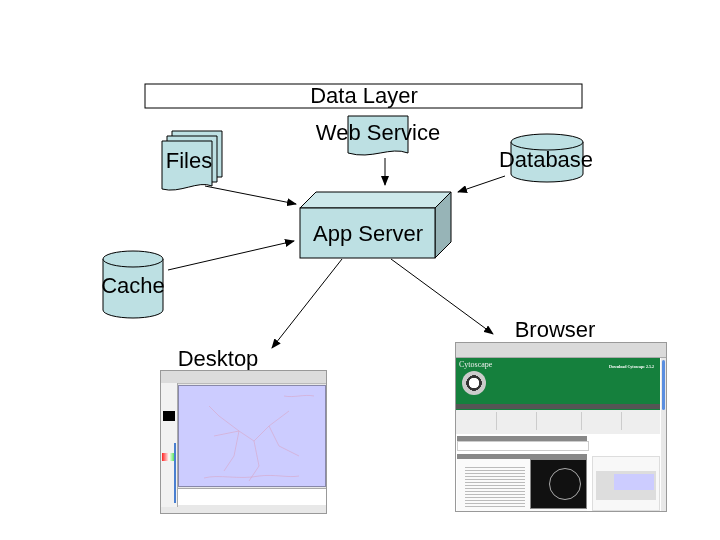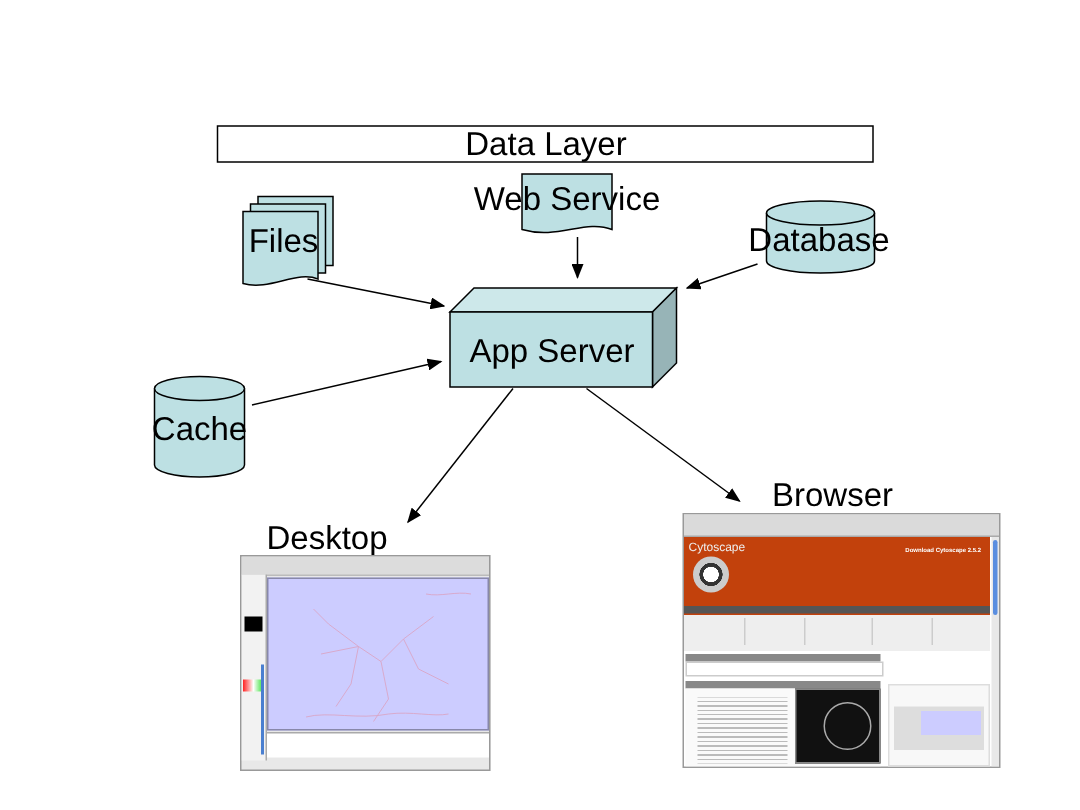--- a/index.html
+++ b/index.html
@@ -16,21 +16,21 @@
   #desktop-shot .left .blk { position:absolute; left:2px; top:28px; width:12px; height:10px; background:#000; }
   #desktop-shot .left .grad { position:absolute; left:1px; top:70px; width:14px; height:8px;
       background:linear-gradient(90deg,#f22,#fff,#2d2); }
   #desktop-shot .left .bar { position:absolute; right:1px; top:60px; width:2px; height:60px; background:#4a7fd0; }
   #desktop-shot .canvas { position:absolute; left:17px; top:14px; right:0; height:100px; background:#ccccff; border:1px solid #88a; }
   #desktop-shot .panel { position:absolute; left:17px; top:117px; right:0; height:16px; background:#fff; border-top:1px solid #aaa; }
   #desktop-shot .tabs { position:absolute; left:17px; right:0; bottom:2px; height:5px; }
   
   #browser-shot { left:455px; top:342px; width:210px; height:168px; background:#fff; }
   #browser-shot .chrome { position:absolute; left:0; top:0; right:0; height:14px; background:#dadada; border-bottom:1px solid #aaa; }
-  #browser-shot .banner { position:absolute; left:0; top:15px; right:6px; height:64px; background:#c2410c; }
+  #browser-shot .banner { position:absolute; left:0; top:15px; right:6px; height:64px; background:#15803d;font-family:Liberation Serif, serif; }
   #browser-shot .banner .logo-text { position:absolute; left:3px; top:2px; font-size:8px; color:#eee; }
   #browser-shot .banner .logo { position:absolute; left:6px; top:13px; width:24px; height:24px; border-radius:50%;
       background:radial-gradient(circle,#fff 0 30%,#333 31% 45%,#ccc 46%); }
   #browser-shot .banner .dl { position:absolute; right:6px; top:6px; font-size:4px; color:#fff; font-weight:bold; }
   #browser-shot .nav { position:absolute; left:0; top:61px; right:6px; height:5px; background:#555; }
   #browser-shot .cols { position:absolute; left:0; top:67px; right:6px; height:24px; background:#eee; }
   #browser-shot .cols div { position:absolute; top:2px; height:18px; border-right:1px solid #ccc; }
   #browser-shot .news { position:absolute; left:1px; top:93px; width:130px; height:5px; background:#888; }
   #browser-shot .newsbody { position:absolute; left:1px; top:98px; width:130px; height:8px; border:1px solid #ccc; }
   #browser-shot .rel { position:absolute; left:1px; top:111px; width:130px; height:5px; background:#888; }

